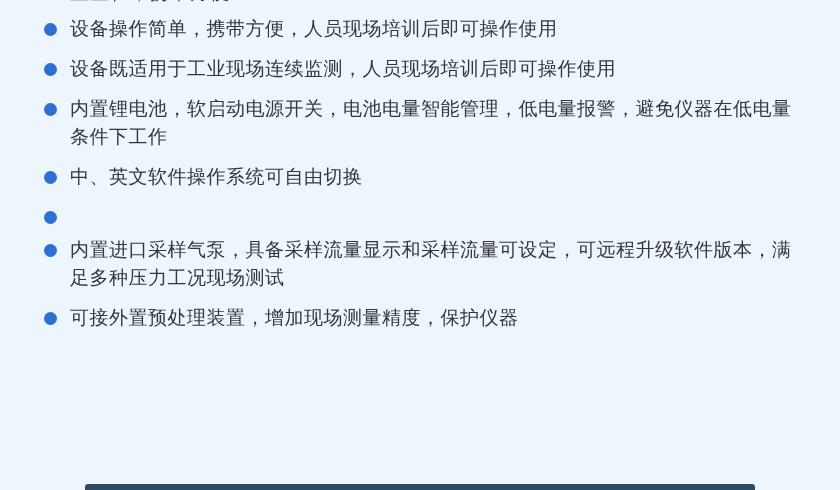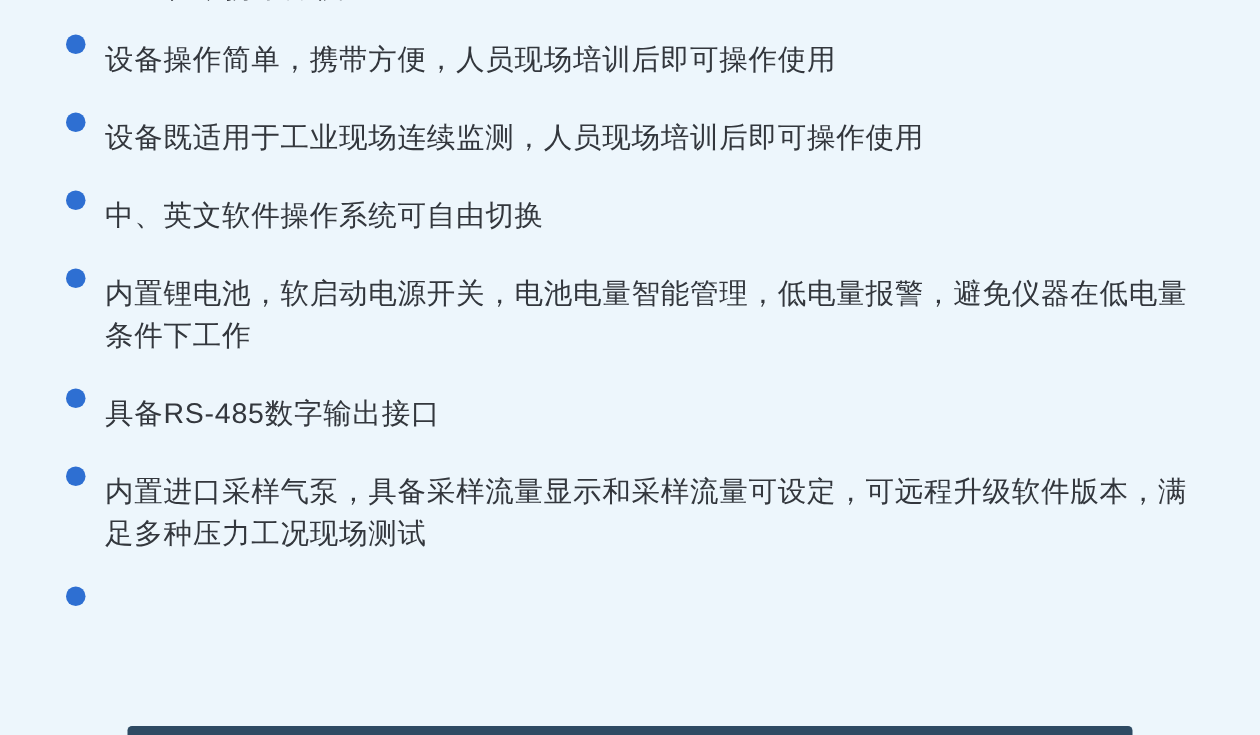--- a/index.html
+++ b/index.html
@@ -50,21 +50,20 @@
     border-radius: 50%;
     background: #2e6fd2;
     margin-top: 8px;
     margin-right: 13px;
   }
   .feature-text {
     font-size: 19px;
     line-height: 28px;
     letter-spacing: 0.5px;
     max-width: 726px;
-    margin-top: 12px;
   }
   .bottom-bar {
     position: absolute;
     bottom: 0;
     left: 85px;
     width: 670px;
     height: 6px;
     background: #2e4a63;
     border-radius: 3px 3px 0 0;
   }
@@ -80,32 +79,32 @@
   <div class="feature-item">
     <span class="bullet"></span>
     <div class="feature-text">设备操作简单，携带方便，人员现场培训后即可操作使用</div>
   </div>
   <div class="feature-item">
     <span class="bullet"></span>
     <div class="feature-text">设备既适用于工业现场连续监测，人员现场培训后即可操作使用</div>
   </div>
   <div class="feature-item">
     <span class="bullet"></span>
+    <div class="feature-text">内置锂电池，软启动电源开关，电池电量智能管理，低电量报警，避免仪器在低电量条件下工作</div>
+  </div>
+  <div class="feature-item">
+    <span class="bullet"></span>
     <div class="feature-text">中、英文软件操作系统可自由切换</div>
   </div>
   <div class="feature-item">
     <span class="bullet"></span>
-    <div class="feature-text">内置锂电池，软启动电源开关，电池电量智能管理，低电量报警，避免仪器在低电量条件下工作</div>
-  </div>
-  <div class="feature-item">
-    <span class="bullet"></span>
-    <div class="feature-text">具备RS-485数字输出接口</div>
   </div>
   <div class="feature-item">
     <span class="bullet"></span>
     <div class="feature-text">内置进口采样气泵，具备采样流量显示和采样流量可设定，可远程升级软件版本，满足多种压力工况现场测试</div>
   </div>
   <div class="feature-item">
     <span class="bullet"></span>
+    <div class="feature-text">可接外置预处理装置，增加现场测量精度，保护仪器</div>
   </div>
 </div>
 
 <div class="bottom-bar"></div>
 
 </body></html>

